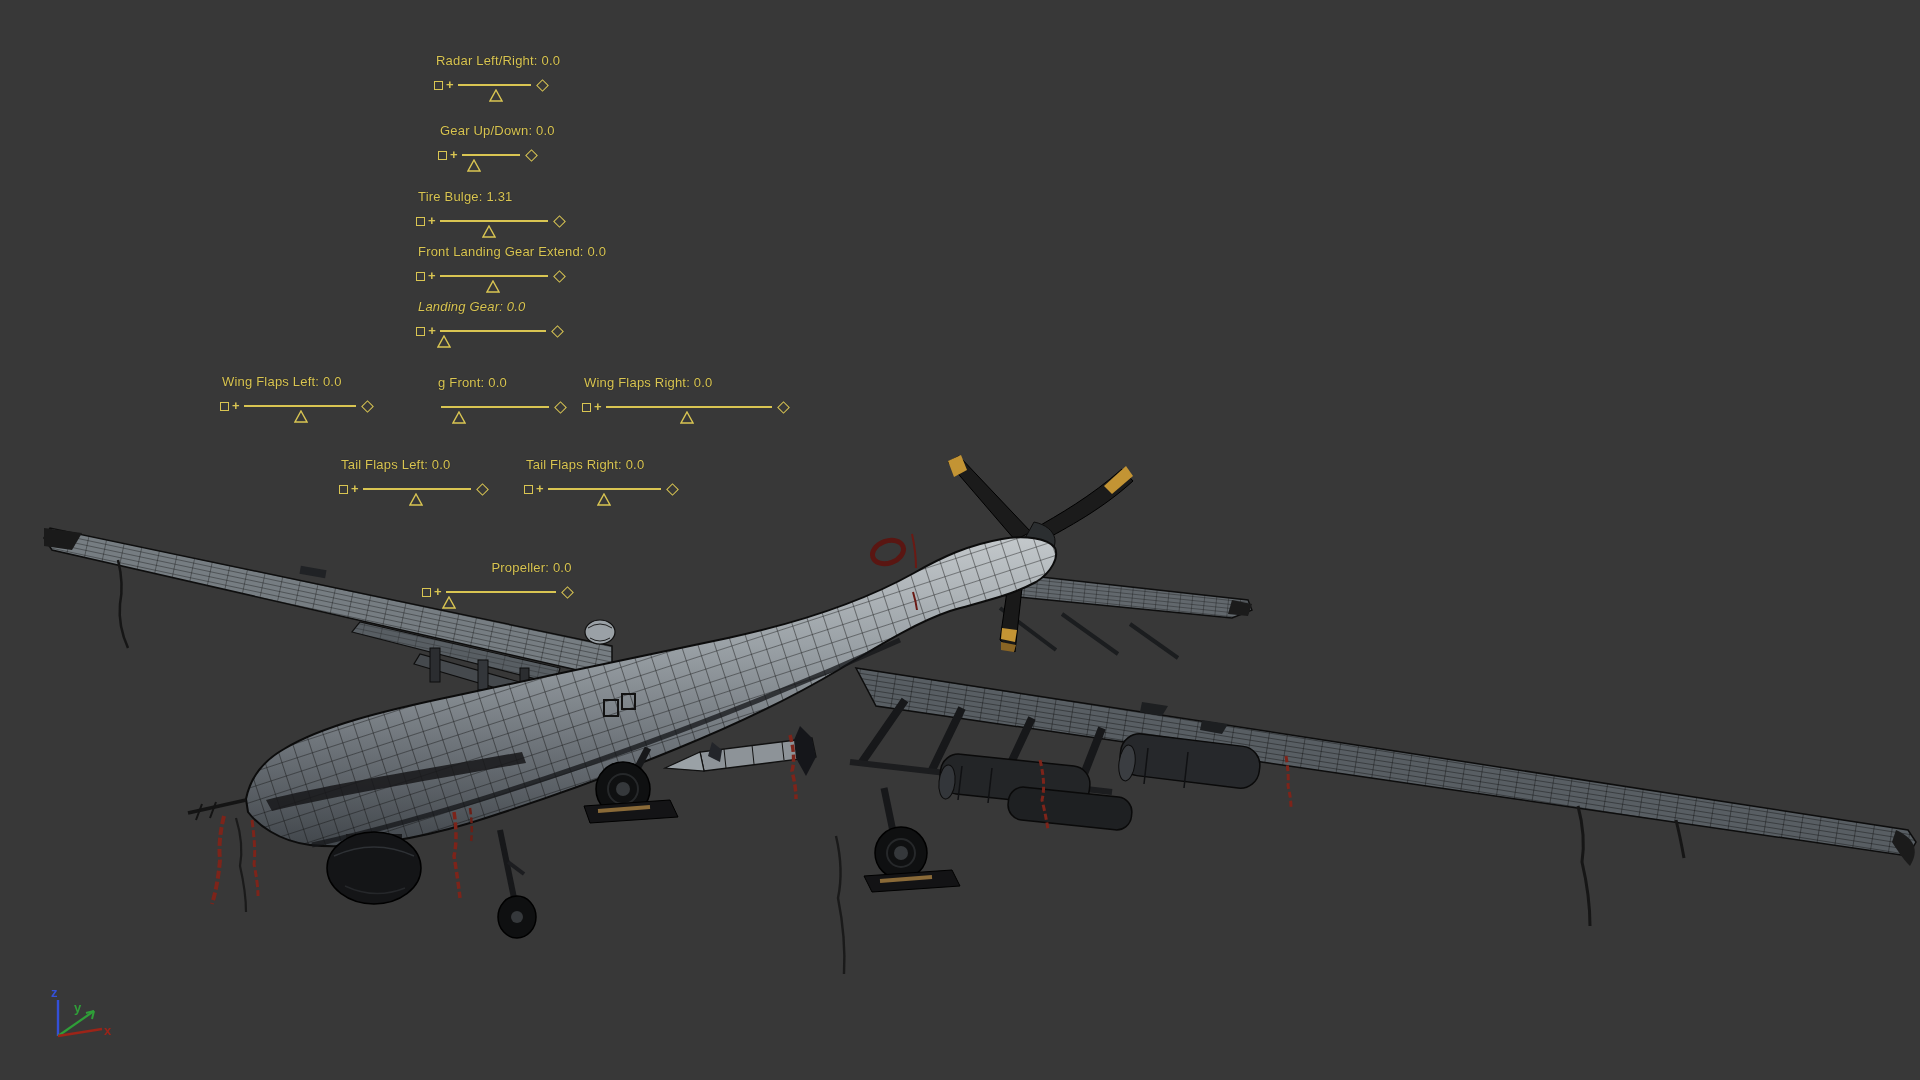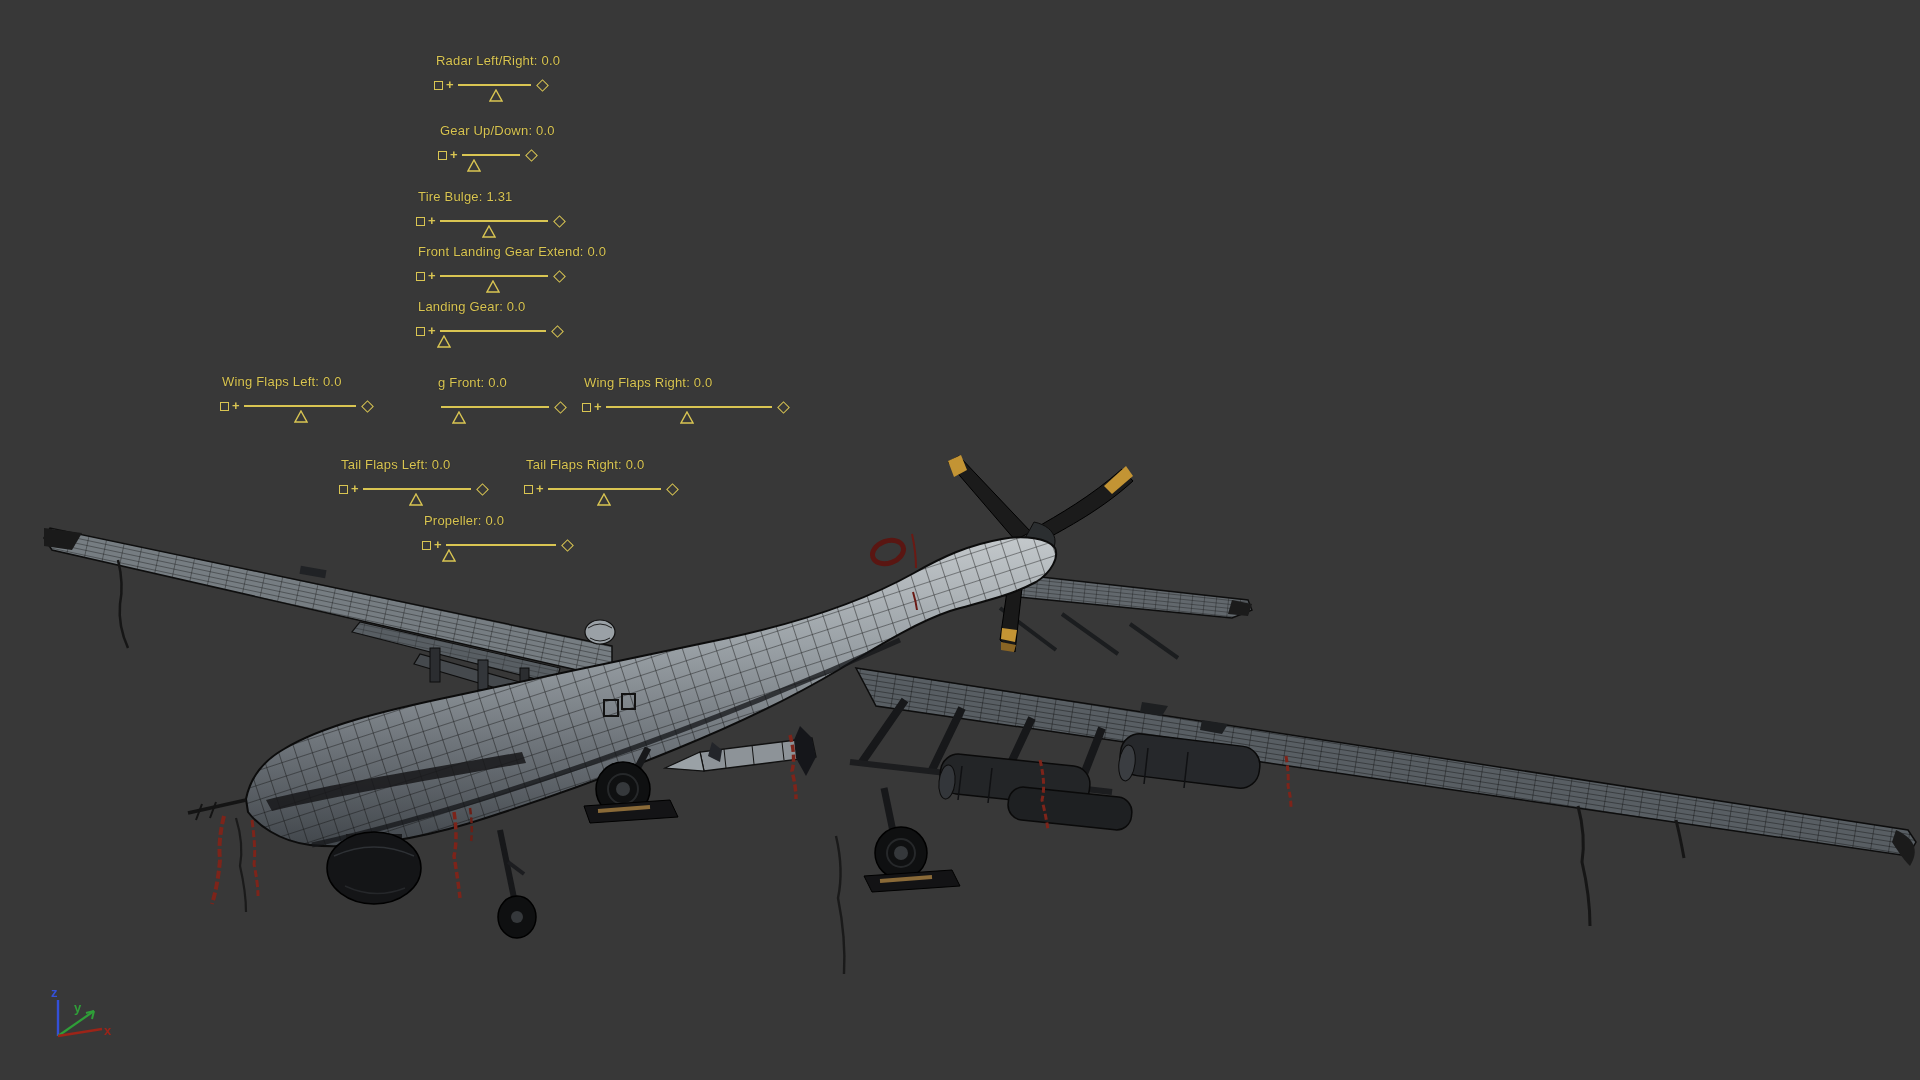--- a/index.html
+++ b/index.html
@@ -273,21 +273,21 @@
         <span class="thumb" style="left:49%;">
           <svg width="14" height="13">
               <path d="M7 1 L13 12 H1 Z" fill="none" stroke="#d9c552" stroke-width="1.4"></path>
             </svg>
         </span>
       </span>
       <span class="diamond-icon"></span>
     </div>
   </div>
 
-  <div class="slider" style="left:416px;top:288px;">
+  <div class="slider" style="left:416px;top:288px;font-style:italic;">
     <div class="slider-label">Landing Gear: 0.0</div>
     <div class="slider-row">
       <span class="sq-icon"></span>
       <span class="plus-icon">+</span>
       <span class="track" style="width:106px;">
         <span class="thumb" style="left:4%;">
           <svg width="14" height="13">
               <path d="M7 1 L13 12 H1 Z" fill="none" stroke="#d9c552" stroke-width="1.4"></path>
             </svg>
         </span>
@@ -367,21 +367,21 @@
         <span class="thumb" style="left:50%;">
           <svg width="14" height="13">
               <path d="M7 1 L13 12 H1 Z" fill="none" stroke="#d9c552" stroke-width="1.4"></path>
             </svg>
         </span>
       </span>
       <span class="diamond-icon"></span>
     </div>
   </div>
 
-  <div class="slider" style="left:422px;top:502px;">
+  <div class="slider" style="left:422px;top:549px;text-align:right;">
     <div class="slider-label">Propeller: 0.0</div>
     <div class="slider-row">
       <span class="sq-icon"></span>
       <span class="plus-icon">+</span>
       <span class="track" style="width:110px;">
         <span class="thumb" style="left:3%;">
           <svg width="14" height="13">
               <path d="M7 1 L13 12 H1 Z" fill="none" stroke="#d9c552" stroke-width="1.4"></path>
             </svg>
         </span>

